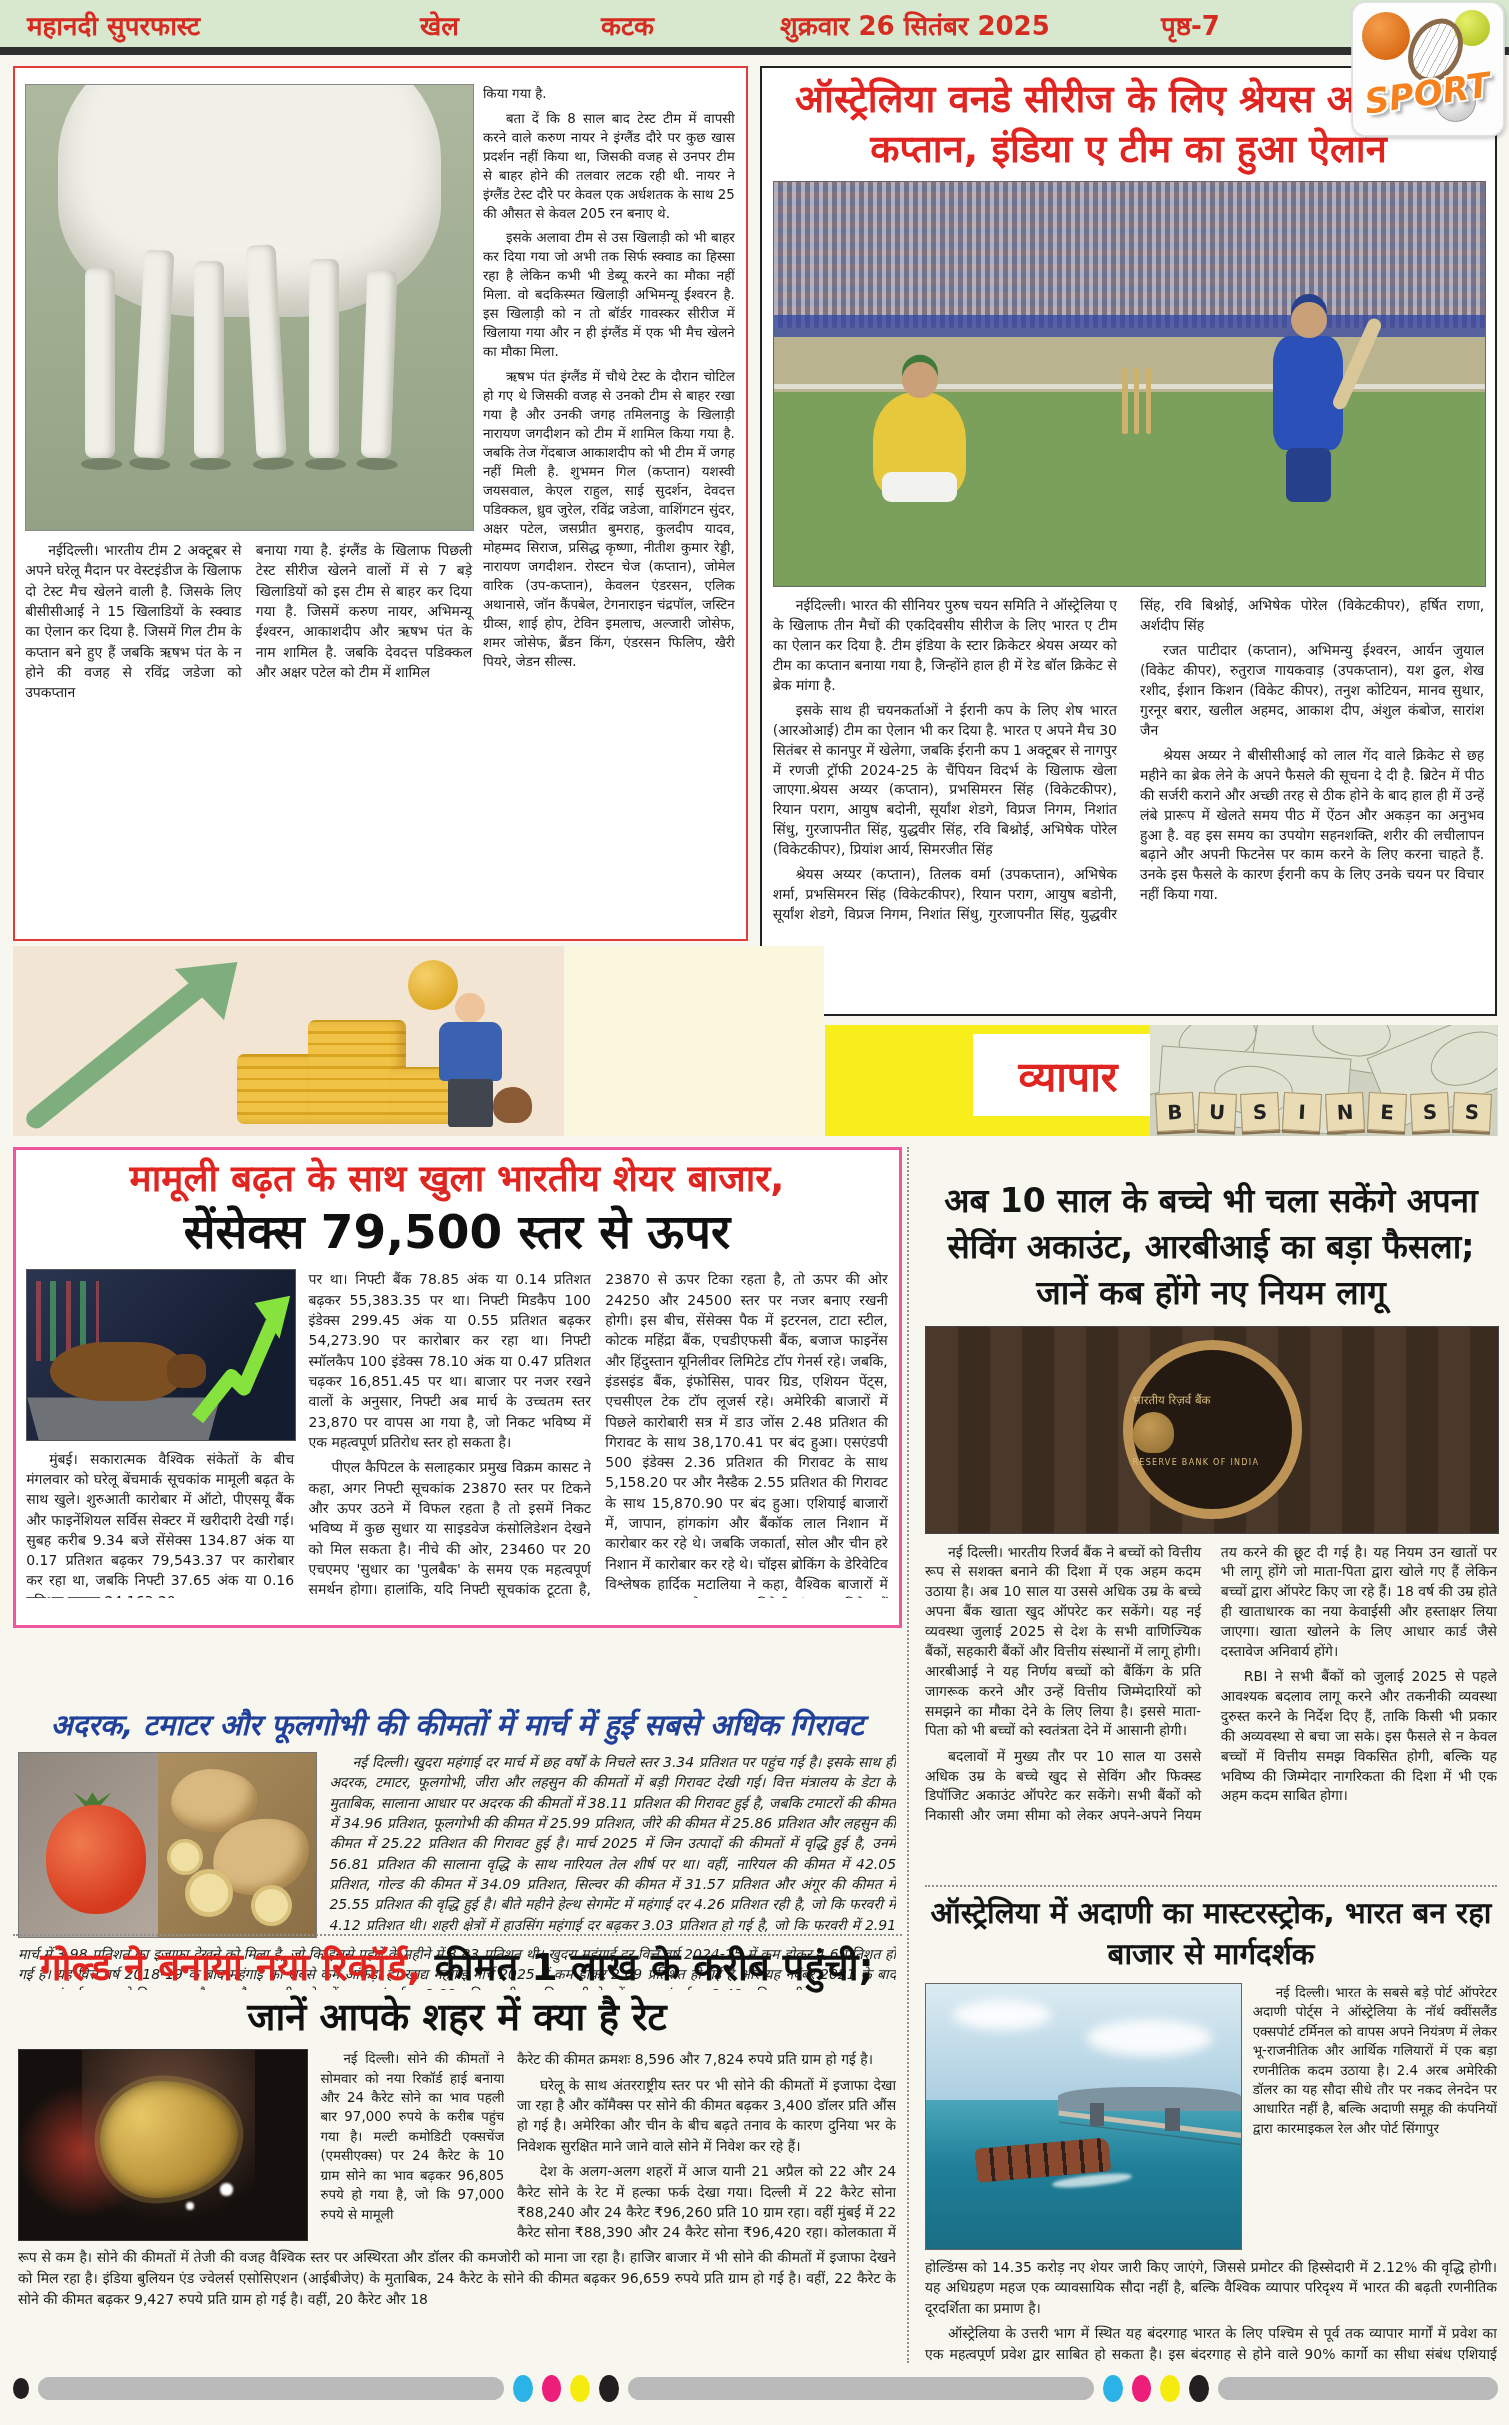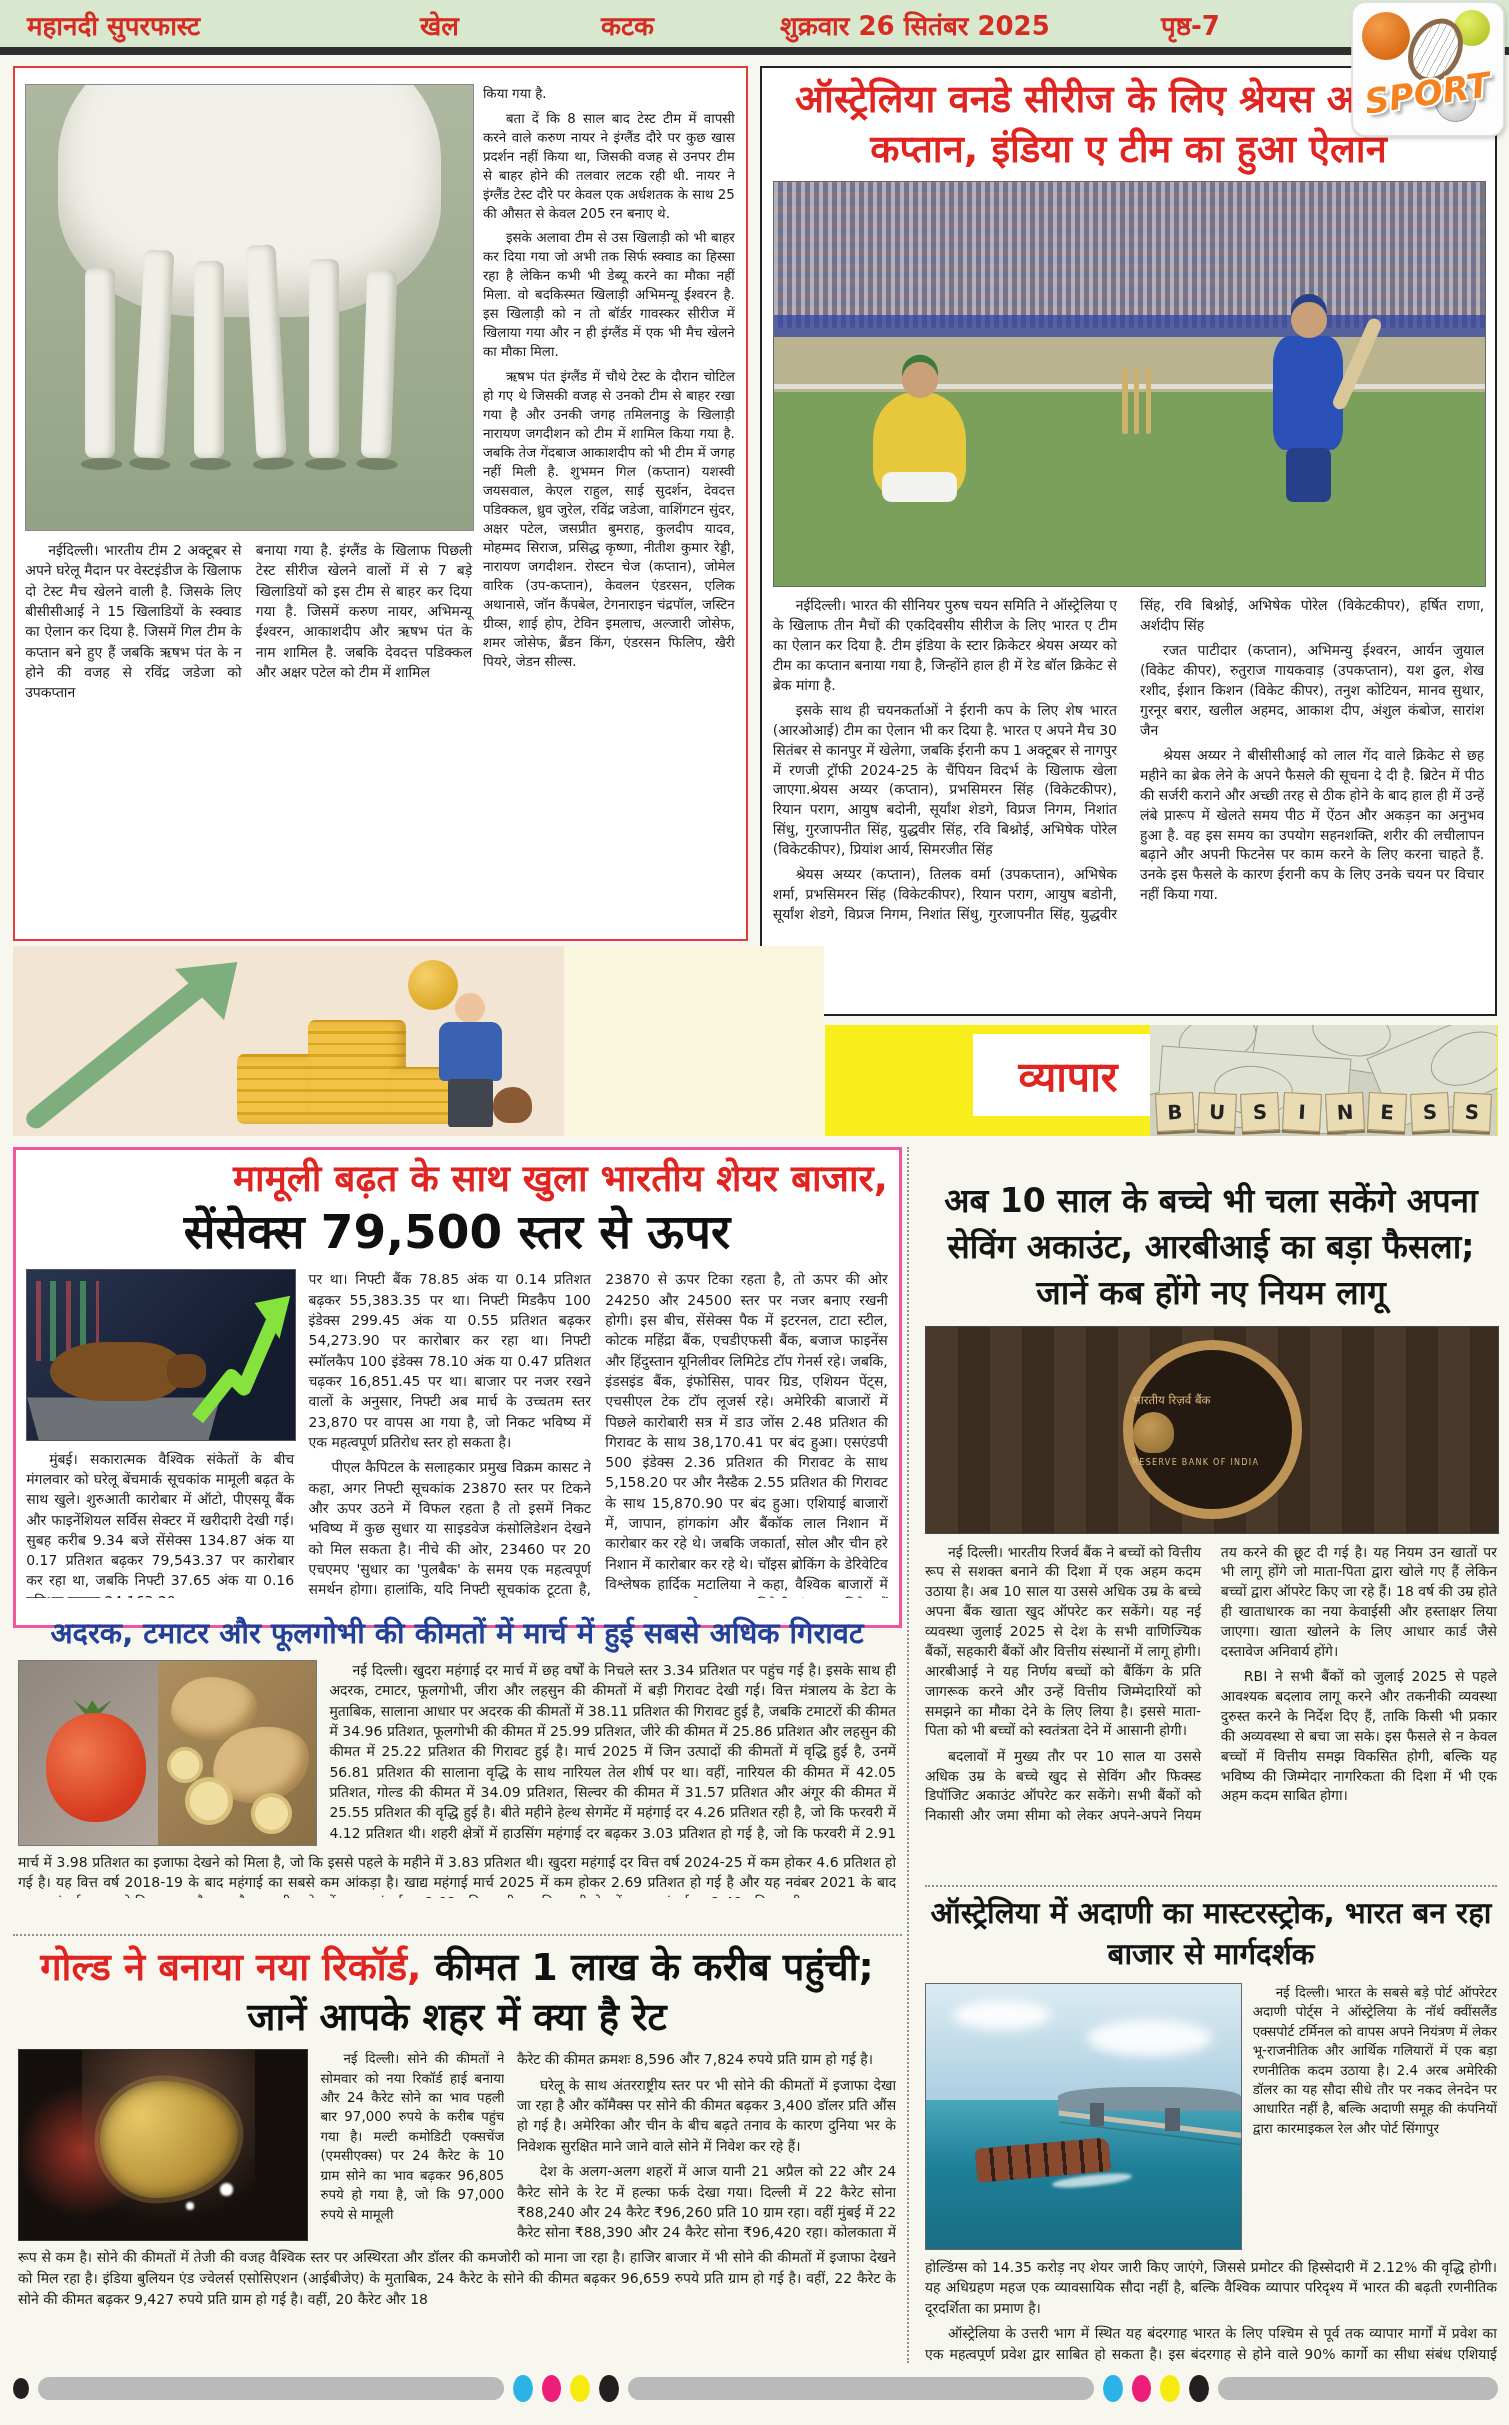--- a/index.html
+++ b/index.html
@@ -86,21 +86,21 @@
   .bill::after{content:"";position:absolute;left:54px;top:12.5px;width:77px;height:47px;border:1.8px solid #9aa089;border-radius:50%;}
   .b1{left:-27px;top:-25px;transform:rotate(-14deg);}.b2{left:107px;top:-32px;transform:rotate(9deg);}
   .b3{left:224px;top:-5.4px;transform:rotate(-22deg);}.b4{left:9px;top:27px;transform:rotate(4deg);}
   .tiles{position:absolute;bottom:5.4px;left:5.4px;right:5.4px;display:flex;gap:4.5px;justify-content:center;}
   .tile{width:36px;height:36px;background:#e9dbb3;border:0.9px solid #a8906a;box-shadow:0 2.7px 0 #8a7350;display:flex;align-items:center;justify-content:center;font-size:19.7px;font-weight:700;color:#222;}
   .tile:nth-child(odd){transform:rotate(-3deg);}
   .tile:nth-child(even){transform:rotate(3deg);}
 
   
   .market{left:12.5px;top:1147px;width:889px;height:481px;border:3.6px solid #f0569e;padding:5.4px 10.7px;overflow:hidden;}
-  .mkt-h1{color:#e02420;font-size:37px;line-height:1.3;text-align:right;font-weight:700;}
+  .mkt-h1{color:#e02420;font-size:37px;line-height:1.3;text-align:center;font-weight:700;}
   .mkt-h2{color:#101010;font-size:47px;line-height:1.25;text-align:center;font-weight:700;}
   .mkt-body{display:flex;gap:14.3px;margin-top:7.2px;height:329px;overflow:hidden;}
   .mkt-c1{width:268px;flex:none;}
   .bull-photo{width:268px;height:170px;background:linear-gradient(135deg,#2a3550,#141c30 70%);border:0.9px solid #555;margin-bottom:7.2px;}
   .pedestal{position:absolute;bottom:0;left:0;width:72%;height:43px;background:#6e7176;clip-path:polygon(6% 100%,94% 100%,100% 0,0 0);}
   .bull-body{position:absolute;bottom:39px;left:23px;width:132px;height:59px;background:#7c4f22;border-radius:50% 40% 40% 50%/60% 50% 50% 60%;}
   .bull-head{position:absolute;bottom:52px;left:140px;width:39px;height:34px;background:#6d441d;border-radius:40%;}
   .candles{position:absolute;left:9px;top:10.7px;width:63px;height:80px;background:
     repeating-linear-gradient(90deg,rgba(220,80,80,.55) 0 5.4px,transparent 5.4px 14.3px,rgba(90,200,110,.55) 14.3px 19.7px,transparent 19.7px 30px);}
   .mkt-arrow{position:absolute;right:3.6px;top:5.4px;}
@@ -138,21 +138,21 @@
   .cr1{top:45%;left:52%;}.cr2{top:47%;left:76%;}
   .ship{position:absolute;top:60%;left:16%;width:134px;height:34px;background:#45291c;border-radius:5.4px 10.7px 4.5px 4.5px;transform:rotate(-5deg);
     background-image:repeating-linear-gradient(90deg,#8a4a30 0 14.3px,#33201a 14.3px 18px);}
   .wake{position:absolute;top:72%;left:40%;width:80px;height:10.7px;background:rgba(255,255,255,.7);border-radius:50%;filter:blur(1.8px);transform:rotate(-6deg);}
   .adani-side{flex:1;overflow:hidden;height:265px;}
   .adani-side .bt{font-size:13.4px;line-height:1.45;}
   .adani-rest{margin-top:7.2px;height:104px;overflow:hidden;}
   .adani-rest .bt{font-size:14px;line-height:1.45;}
 
   
-  .ginger{left:12.5px;top:1612px;width:889px;height:286px;padding:1.8px 5.4px;background:transparent;overflow:hidden;}
+  .ginger{left:12.5px;top:1704px;width:889px;height:286px;padding:1.8px 5.4px;background:transparent;overflow:hidden;font-style:italic;}
   .h-ginger{color:#20409a;font-size:29px;line-height:1.35;text-align:center;font-weight:700;}
   .ginger-body{display:flex;gap:12.5px;margin-top:7.2px;}
   .tg-photo{width:297px;height:184px;flex:none;display:flex;border:0.9px solid #777;}
   .tg-left{width:47%;background:linear-gradient(135deg,#8f867e,#b3a89d);position:relative;}
   .tomato{position:absolute;right:12.5px;bottom:23px;width:100px;height:109px;background:radial-gradient(circle at 35% 35%,#f07a4e,#d63a1e 70%);border-radius:48%;}
   .calyx{position:absolute;right:47px;bottom:122px;width:38px;height:23px;background:#4a7a34;clip-path:polygon(50% 100%,0 0,35% 40%,50% 0,65% 40%,100% 0);}
   .tg-right{flex:1;background:linear-gradient(135deg,#ad8f5f,#8a6f45);position:relative;}
   .ging{position:absolute;background:#d9b97f;border-radius:45% 55% 50% 50%/55% 45% 55% 45%;box-shadow:inset -5.4px -7.2px 10.7px rgba(120,80,30,.5);}
   .g1{left:12.5px;top:16px;width:86px;height:63px;}
   .g2{left:54px;top:66px;width:98px;height:75px;transform:rotate(-14deg);}

